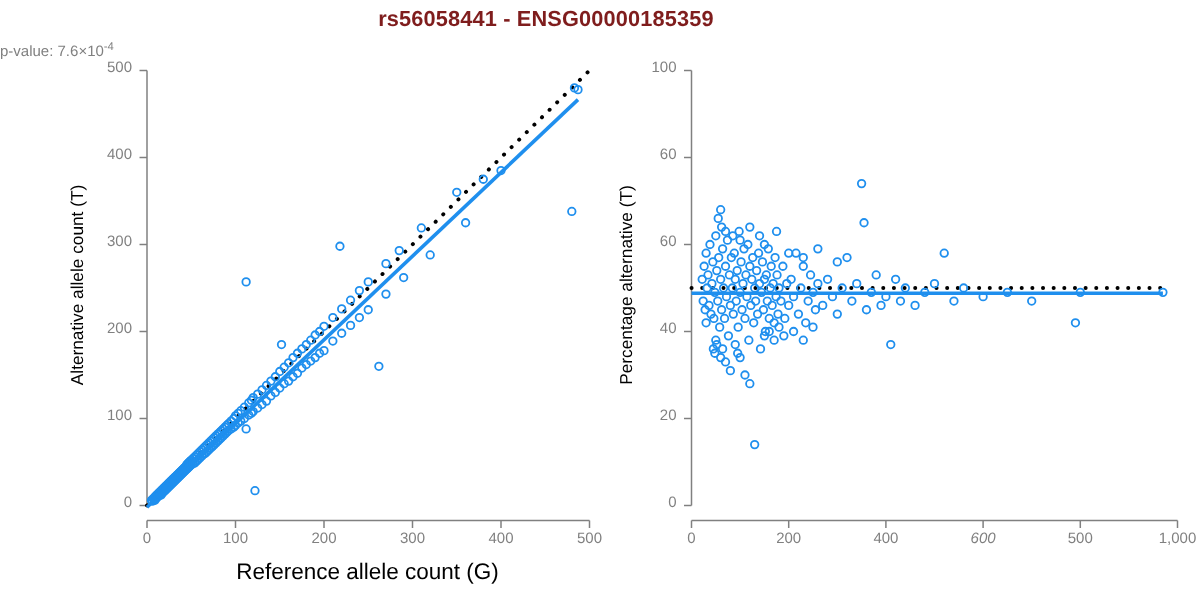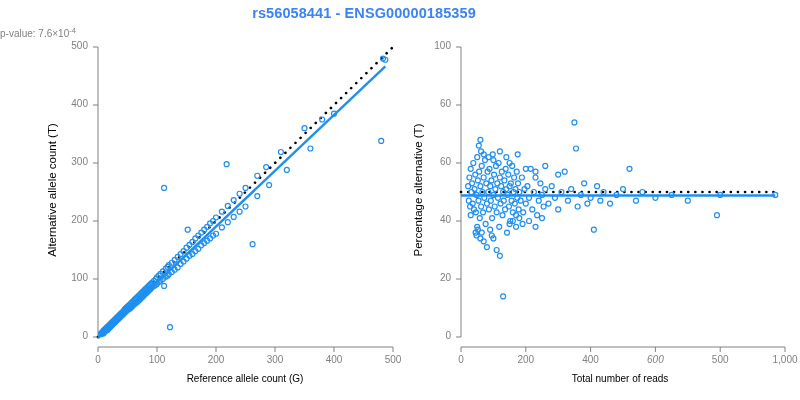--- a/index.html
+++ b/index.html
@@ -21,21 +21,21 @@
   }
   
   .fig-title {
     position: absolute;
     top: 5px;
     left: 0;
     width: 728px;
     text-align: center;
     font-size: 14.5px;
     font-weight: bold;
-    color: #3b82f6;
+    color: #7f1d1d;
     letter-spacing: 0.1px;
   }
   .fig-subtitle {
     position: absolute;
     top: 26px;
     left: 0;
     width: 796px;
     text-align: left;
     font-size: 10px;
     color: #808080;
@@ -58,21 +58,21 @@
   .plot-svg {
     position: absolute;
     left: 0;
     top: 0;
     overflow: visible;
   }
   
   .axis-title-x {
     position: absolute;
     text-align: center;
-    font-size: 10px;
+    font-size: 15px;
     color: #000000;
   }
   .axis-title-y {
     position: absolute;
     font-size: 11.5px;
     color: #000000;
     transform-origin: 50% 50%;
     transform: rotate(-90deg);
     text-align: center;
     white-space: nowrap;
@@ -534,17 +534,16 @@
         <div class="tick-label y" style="left: 3px; top: 156px; width: 48px;">60</div>
         <div class="tick-label y" style="left: 3px; top: 98px; width: 48px;">60</div>
         <div class="tick-label y" style="left: 3px; top: 40px; width: 48px;">100</div>
         <div class="tick-label x" style="left: 31px; top: 354px; width: 60px;">0</div>
         <div class="tick-label x" style="left: 95.8px; top: 354px; width: 60px;">200</div>
         <div class="tick-label x" style="left: 160.6px; top: 354px; width: 60px;">400</div>
         <div class="tick-label x" style="left: 225.4px; top: 354px; width: 60px; font-style: italic;">600</div>
         <div class="tick-label x" style="left: 290.2px; top: 354px; width: 60px;">500</div>
         <div class="tick-label x" style="left: 355px; top: 354px; width: 60px;">1,000</div>
       </div>
-    <div class="axis-title-x" id="xlab-right" style="left: 50px; top: 373px; width: 340px;">Total number of reads</div>
     <div class="axis-title-y" id="ylab-right" style="width: 300px; left: -132px; top: 184px;">Percentage alternative (T)</div>
   </div>
 
 </div>
 
 </body></html>

